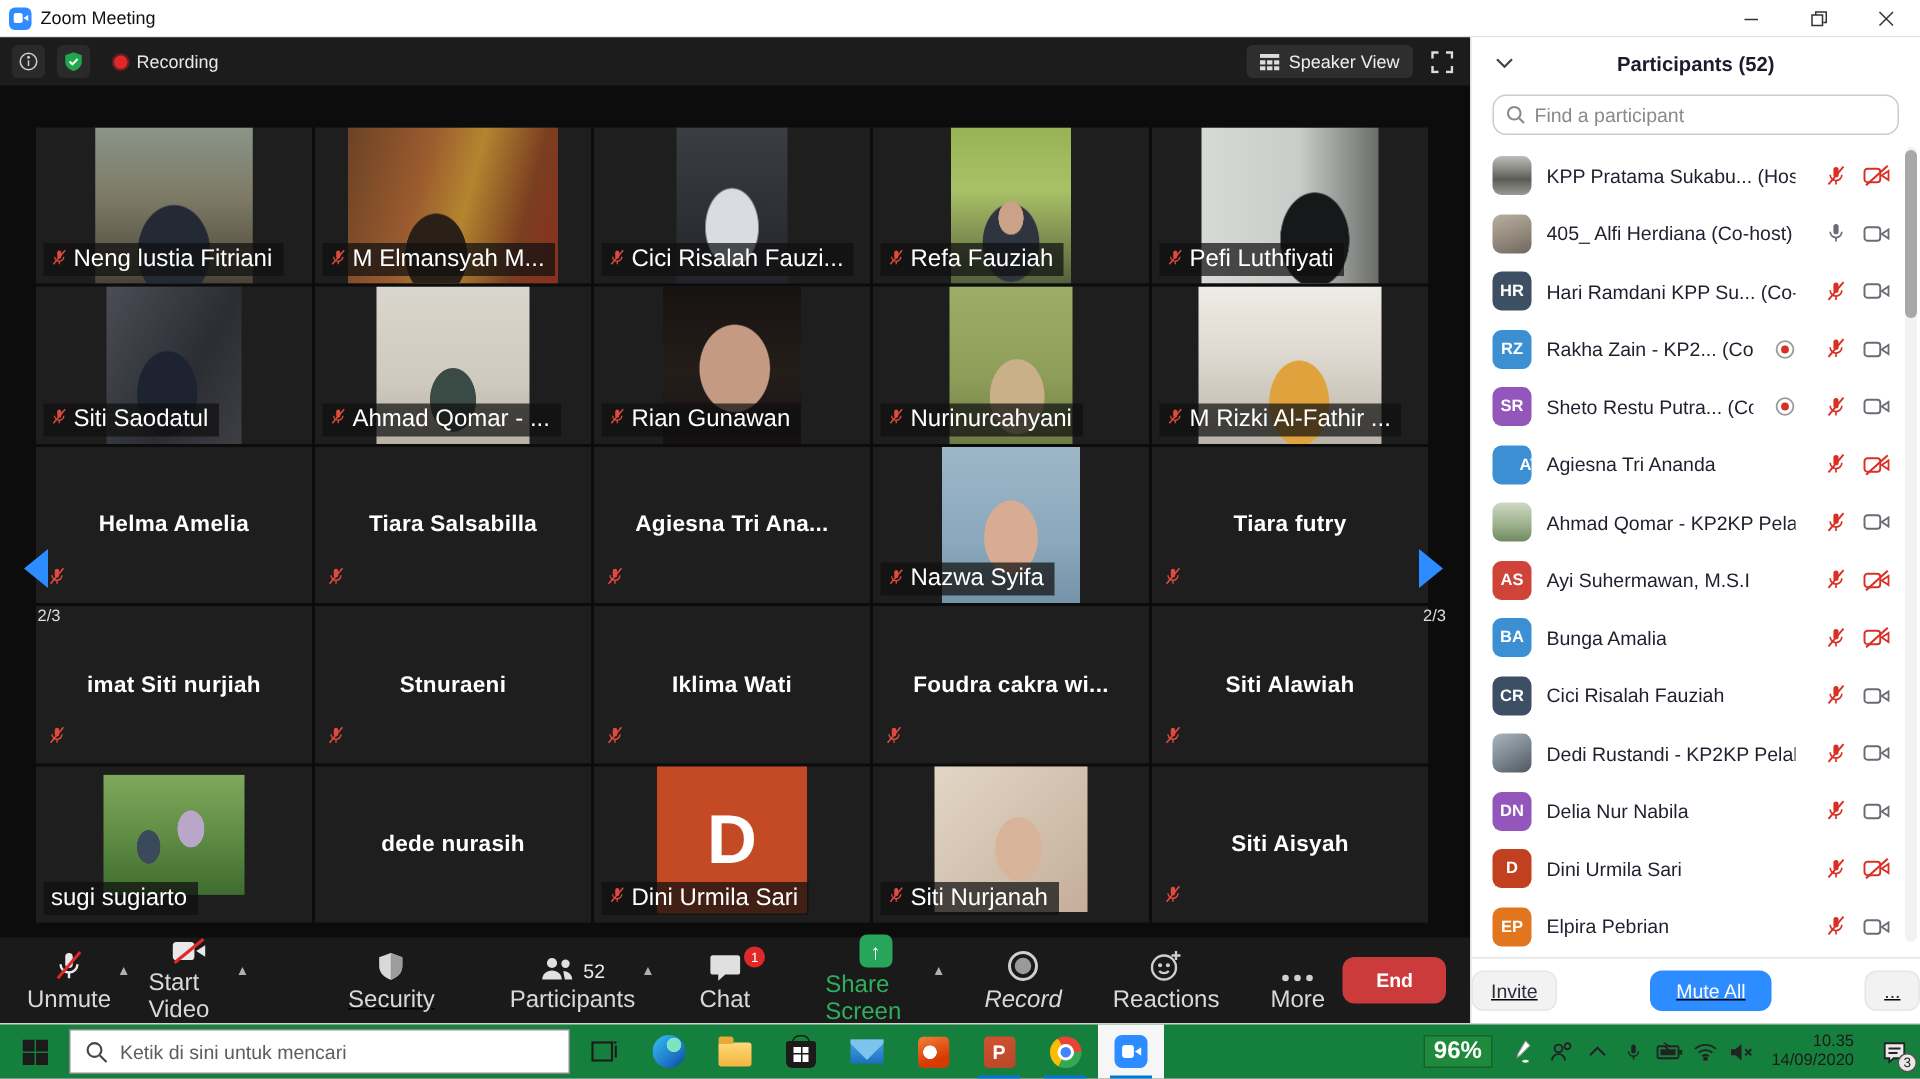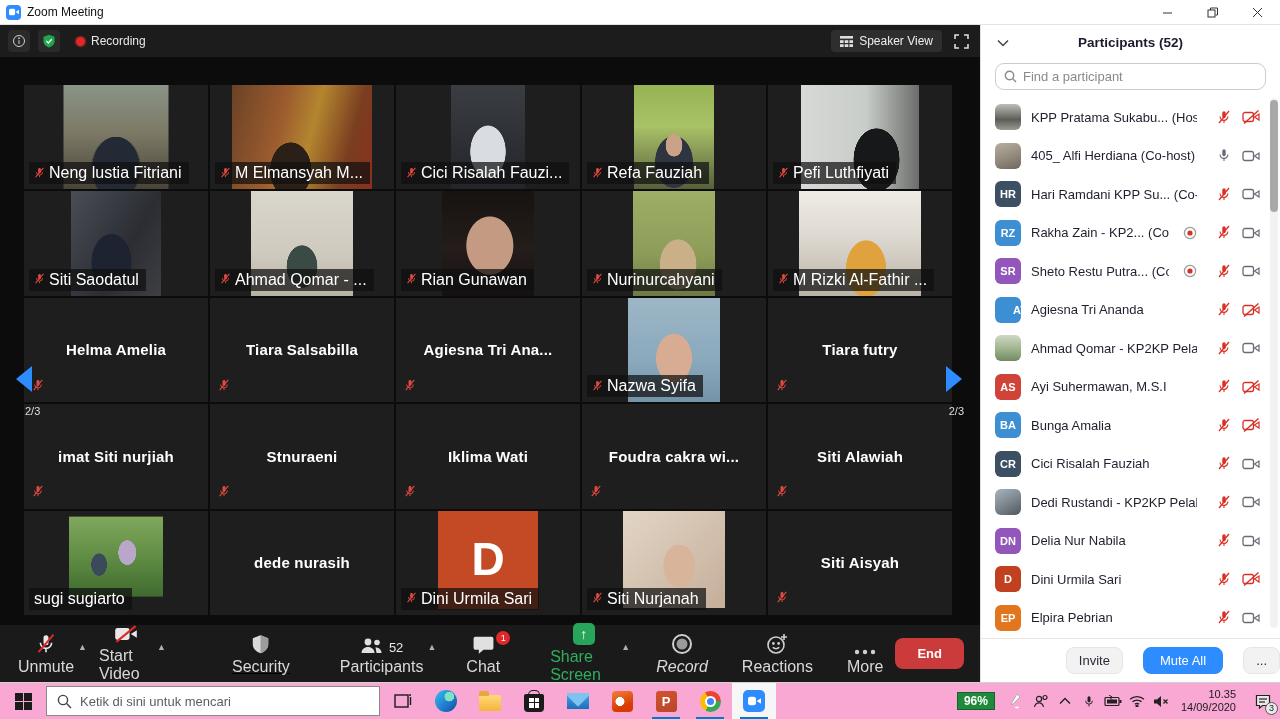--- a/index.html
+++ b/index.html
@@ -81,26 +81,26 @@
   .pav { width:26px; height:26px; border-radius:6px; flex:none; display:flex; align-items:center; justify-content:center; color:#fff; font-size:11px; font-weight:bold; }
   .a-kpp { background:linear-gradient(180deg,#bdbdb9 0%,#8e8e88 30%,#5d5d58 60%,#9a9a94 100%); }
   .a-alfi { background:linear-gradient(160deg,#b9aF9e 0%,#8f867a 60%,#6e665c 100%); }
   .a-qomar { background:linear-gradient(180deg,#cfd8c4 0%,#9fb28e 55%,#6f8a60 100%); }
   .a-dedi { background:linear-gradient(150deg,#aab4bd 0%,#7d8891 50%,#4f575e 100%); }
   .pname { font-size:13px; color:#1f1f2e; white-space:nowrap; overflow:hidden; }
   .pspace { flex:1; }
   .picons { display:flex; align-items:center; gap:11px; flex:none; }
   .pscrollbar { position:absolute; right:2px; top:0; width:8px; height:530px; background:#f2f2f2; border-radius:4px; }
   .pthumb { position:absolute; right:0; top:2px; width:8px; height:112px; background:#a8a8a8; border-radius:4px; }
-  .pfoot { height:44px; border-top:1px solid #e6e6e6; display:flex; align-items:center; justify-content:flex-end; gap:20px; }
+  .pfoot { height:44px; border-top:1px solid #e6e6e6; display:flex; align-items:center; justify-content:space-between; gap:20px;text-decoration:underline; }
   .pbtn { background:#f2f2f2; border:1px solid #e6e6e6; color:#2b2b3a; font-size:13px; border-radius:8px; padding:5px 12px; font-family:"Liberation Sans",sans-serif; }
   .pbtn.blue { background:#2d8cff; border-color:#2d8cff; color:#fff; padding:5px 16px; }
 
   
-  .taskbar { position:absolute; left:0; top:682px; width:1280px; height:37px; background:#f9a8d4; border-top:1px solid #d2d2d2; display:flex; align-items:center; }
+  .taskbar { position:absolute; left:0; top:682px; width:1280px; height:37px; background:#15803d; border-top:1px solid #d2d2d2; display:flex; align-items:center; }
   .tbstart { width:46px; height:37px; display:flex; align-items:center; justify-content:center; }
   .tbsearch { width:334px; height:30px; background:#fff; border:1px solid #8a8a8a; display:flex; align-items:center; gap:8px; padding:0 10px; }
   .tbsearch input { border:none; outline:none; flex:1; font-size:13px; color:#444; font-family:"Liberation Sans",sans-serif; }
   .tbsearch input::placeholder { color:#5d5d5d; }
   .tbicon { width:44px; height:37px; display:flex; align-items:center; justify-content:center; position:relative; }
   .tbicon.active::after { content:""; position:absolute; left:8px; right:8px; bottom:0; height:3px; background:#0078d7; }
   .tbicon.focused { background:#f6f6f6; }
   .edge { width:22px; height:22px; border-radius:50%; background:radial-gradient(circle at 65% 30%,#7ee3c0 0 22%,rgba(0,0,0,0) 24%),linear-gradient(135deg,#35c0f1 0%,#1b6fc4 70%,#123f8c 100%); }
   .folder { position:relative; width:22px; height:16px; background:linear-gradient(180deg,#ffd978 0%,#f3b53d 100%); border-radius:2px; margin-top:4px; }
   .folder::before { content:""; position:absolute; top:-4px; left:0; width:10px; height:5px; background:#e8a93a; border-radius:2px 2px 0 0; }
@@ -110,21 +110,21 @@
   .storegrid i { background:#fff; }
   .mailic { position:relative; width:22px; height:16px; background:linear-gradient(180deg,#4aa3e0 0%,#1c6fc0 100%); overflow:hidden; }
   .mailic::before { content:""; position:absolute; top:-8px; left:2px; width:18px; height:18px; background:#7cc3ee; transform:rotate(45deg); }
   .office { width:21px; height:21px; border-radius:4px; background:radial-gradient(circle at 38% 50%,#fff 0 26%,rgba(0,0,0,0) 28%),linear-gradient(160deg,#f0803c 0%,#d83b01 70%); }
   .ppt { width:21px; height:21px; border-radius:3px; background:linear-gradient(160deg,#d35230 0%,#b7472a 100%); color:#fff; font-weight:bold; font-size:13px; display:flex; align-items:center; justify-content:center; }
   .chrome { position:relative; width:21px; height:21px; border-radius:50%; background:conic-gradient(from -30deg,#ea4335 0 33%,#34a853 33% 66%,#fbbc05 66% 100%); }
   .chrome::before { content:""; position:absolute; inset:5px; background:#fff; border-radius:50%; }
   .chrome::after { content:""; position:absolute; inset:7px; background:#4285f4; border-radius:50%; }
   .zoomtb { width:22px; height:22px; border-radius:5px; background:#2d8cff; display:flex; align-items:center; justify-content:center; }
   .tbspacer { flex:1; }
-  .battbadge { background:#1f8a3b; border:1px solid #14632a; color:#fff; font-size:12px; font-weight:bold; padding:1px 6px; margin-right:10px; }
+  .battbadge { background:#1f8a3b; border:1px solid #14632a; color:#fff; font-size:16px; font-weight:bold; padding:1px 6px; margin-right:10px; }
   .trayic { width:24px; height:37px; display:flex; align-items:center; justify-content:center; color:#222; }
   .clock { text-align:right; font-size:11px; color:#1b1b1b; line-height:13px; margin:0 10px 0 8px; }
   .notif { position:relative; width:34px; height:37px; display:flex; align-items:center; justify-content:center; }
   .notifbadge { position:absolute; right:2px; bottom:5px; width:13px; height:13px; border-radius:50%; border:1px solid #555; background:#e9e9e9; color:#222; font-size:9px; display:flex; align-items:center; justify-content:center; }
 </style>
 </head>
 <body>
 
 <div class="screen">
 

